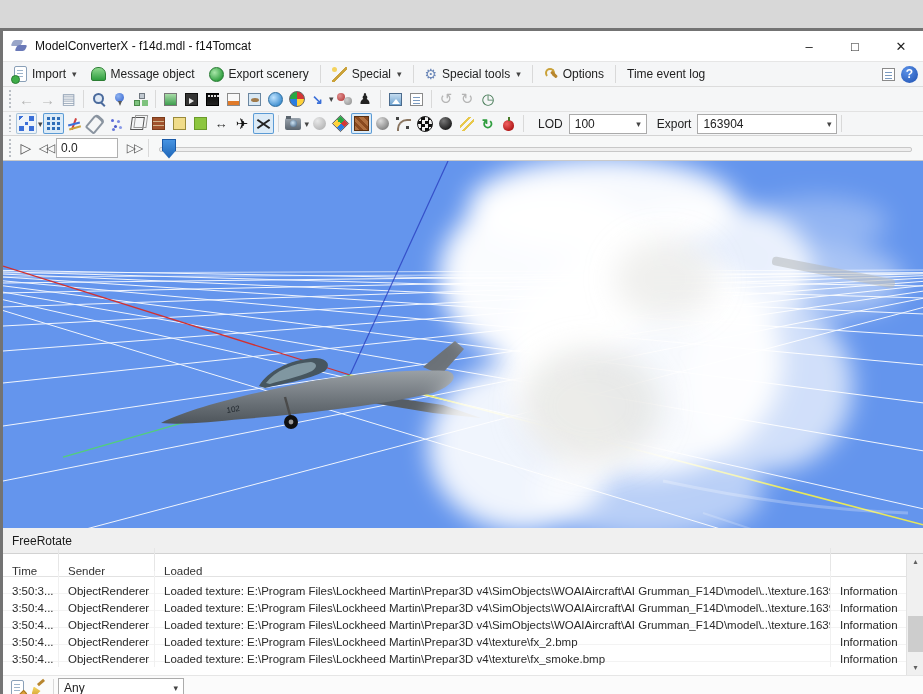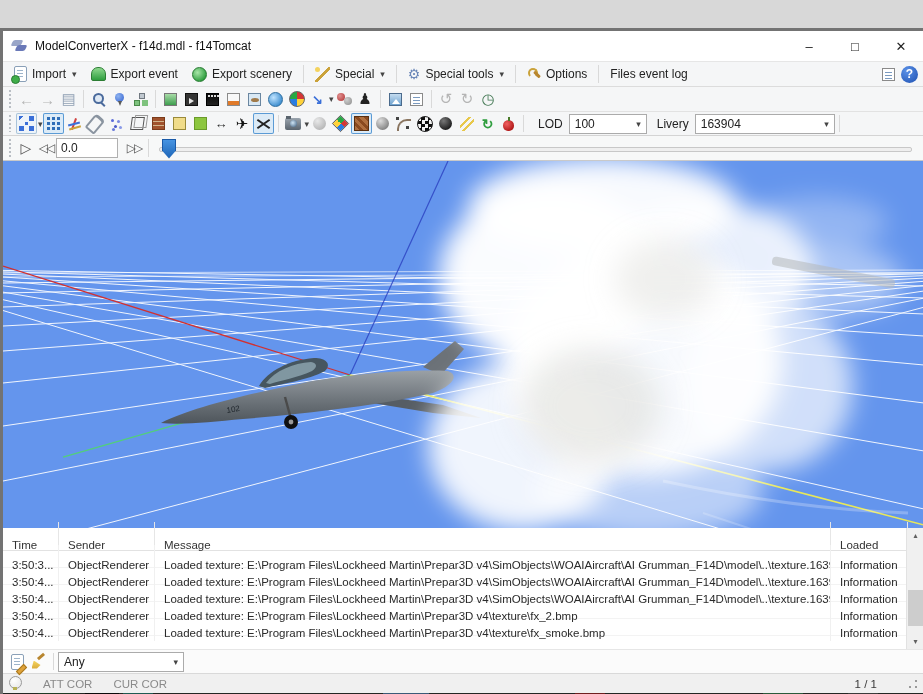--- a/index.html
+++ b/index.html
@@ -181,21 +181,21 @@
   </div>
 
   <div class="row menubar">
     <div class="mbtn">
       <span class="i-page green"></span>
       <span>Import</span>
       <span class="dd">▾</span>
     </div>
     <div class="mbtn">
       <span class="i-arch"></span>
-      <span>Export event</span>
+      <span>Message object</span>
     </div>
     <div class="mbtn">
       <span class="i-globe"></span>
       <span>Export scenery</span>
     </div>
     <span class="sep"></span>
     <div class="mbtn">
       <span class="i-wand"></span>
       <span>Special</span>
       <span class="dd">▾</span>
@@ -206,21 +206,21 @@
       <span>Special tools</span>
       <span class="dd">▾</span>
     </div>
     <span class="sep"></span>
     <div class="mbtn">
       <span class="i-wrench"></span>
       <span>Options</span>
     </div>
     <span class="sep"></span>
     <div class="mbtn">
-      <span>Files event log</span>
+      <span>Time event log</span>
     </div>
     <span class="spacer"></span>
     <span class="ticon">
         <span class="sq note"></span>
       </span>
     <span class="ticon">
         <span class="i-help">?</span>
       </span>
   </div>
 
@@ -347,21 +347,21 @@
     <span class="ticon" style="color:#2f9e3f;font-size:14px;font-weight:bold;">↻</span>
     <span class="ticon">
         <span class="i-apple"></span>
       </span>
     <span class="sep"></span>
     <span class="lbl">LOD</span>
     <div class="combo" style="width:78px;">
       <span class="val">100</span>
       <span class="dd">▾</span>
     </div>
-    <span class="lbl">Livery</span>
+    <span class="lbl">Export</span>
     <div class="combo" style="width:140px;gap:48px;">
       <span class="val">163904</span>
       <span class="dd">▾</span>
     </div>
     <span class="sep"></span>
   </div>
 
   <div class="row anim">
     <span class="grip"></span>
     <span class="abtn" style="font-size:14px;letter-spacing:0;">▷</span>
@@ -450,26 +450,28 @@
         <ellipse cx="662" cy="118" rx="50" ry="40" opacity="0.4"></ellipse>
       </g>
       <rect x="770" y="95" width="125" height="9" rx="4" fill="#b4b8ba" opacity="0.55" transform="rotate(11 770 95)"></rect>
       <g stroke="#ffffff" fill="none">
         <path d="M 660,320 Q 790,348 905,352" stroke-width="3" opacity="0.25"></path>
         <path d="M 700,352 Q 800,385 900,420" stroke-width="2" opacity="0.2"></path>
       </g>
     </svg>
   </div>
 
+  <div class="row freerotate">
+    <span>FreeRotate</span>
+  </div>
 
   <div class="logtable">
     <div class="lrow lhead">
       <div>Time</div>
       <div>Sender</div>
-      <div>Message</div>
       <div>Loaded</div>
     </div>
     <div class="lrow ldata">
       <div>3:50:3...</div>
       <div>ObjectRenderer</div>
       <div>Loaded texture: E:\Program Files\Lockheed Martin\Prepar3D v4\SimObjects\WOAIAircraft\AI Grumman_F14D\model\..\texture.163904...</div>
       <div>Information</div>
     </div>
     <div class="lrow ldata">
       <div>3:50:4...</div>

